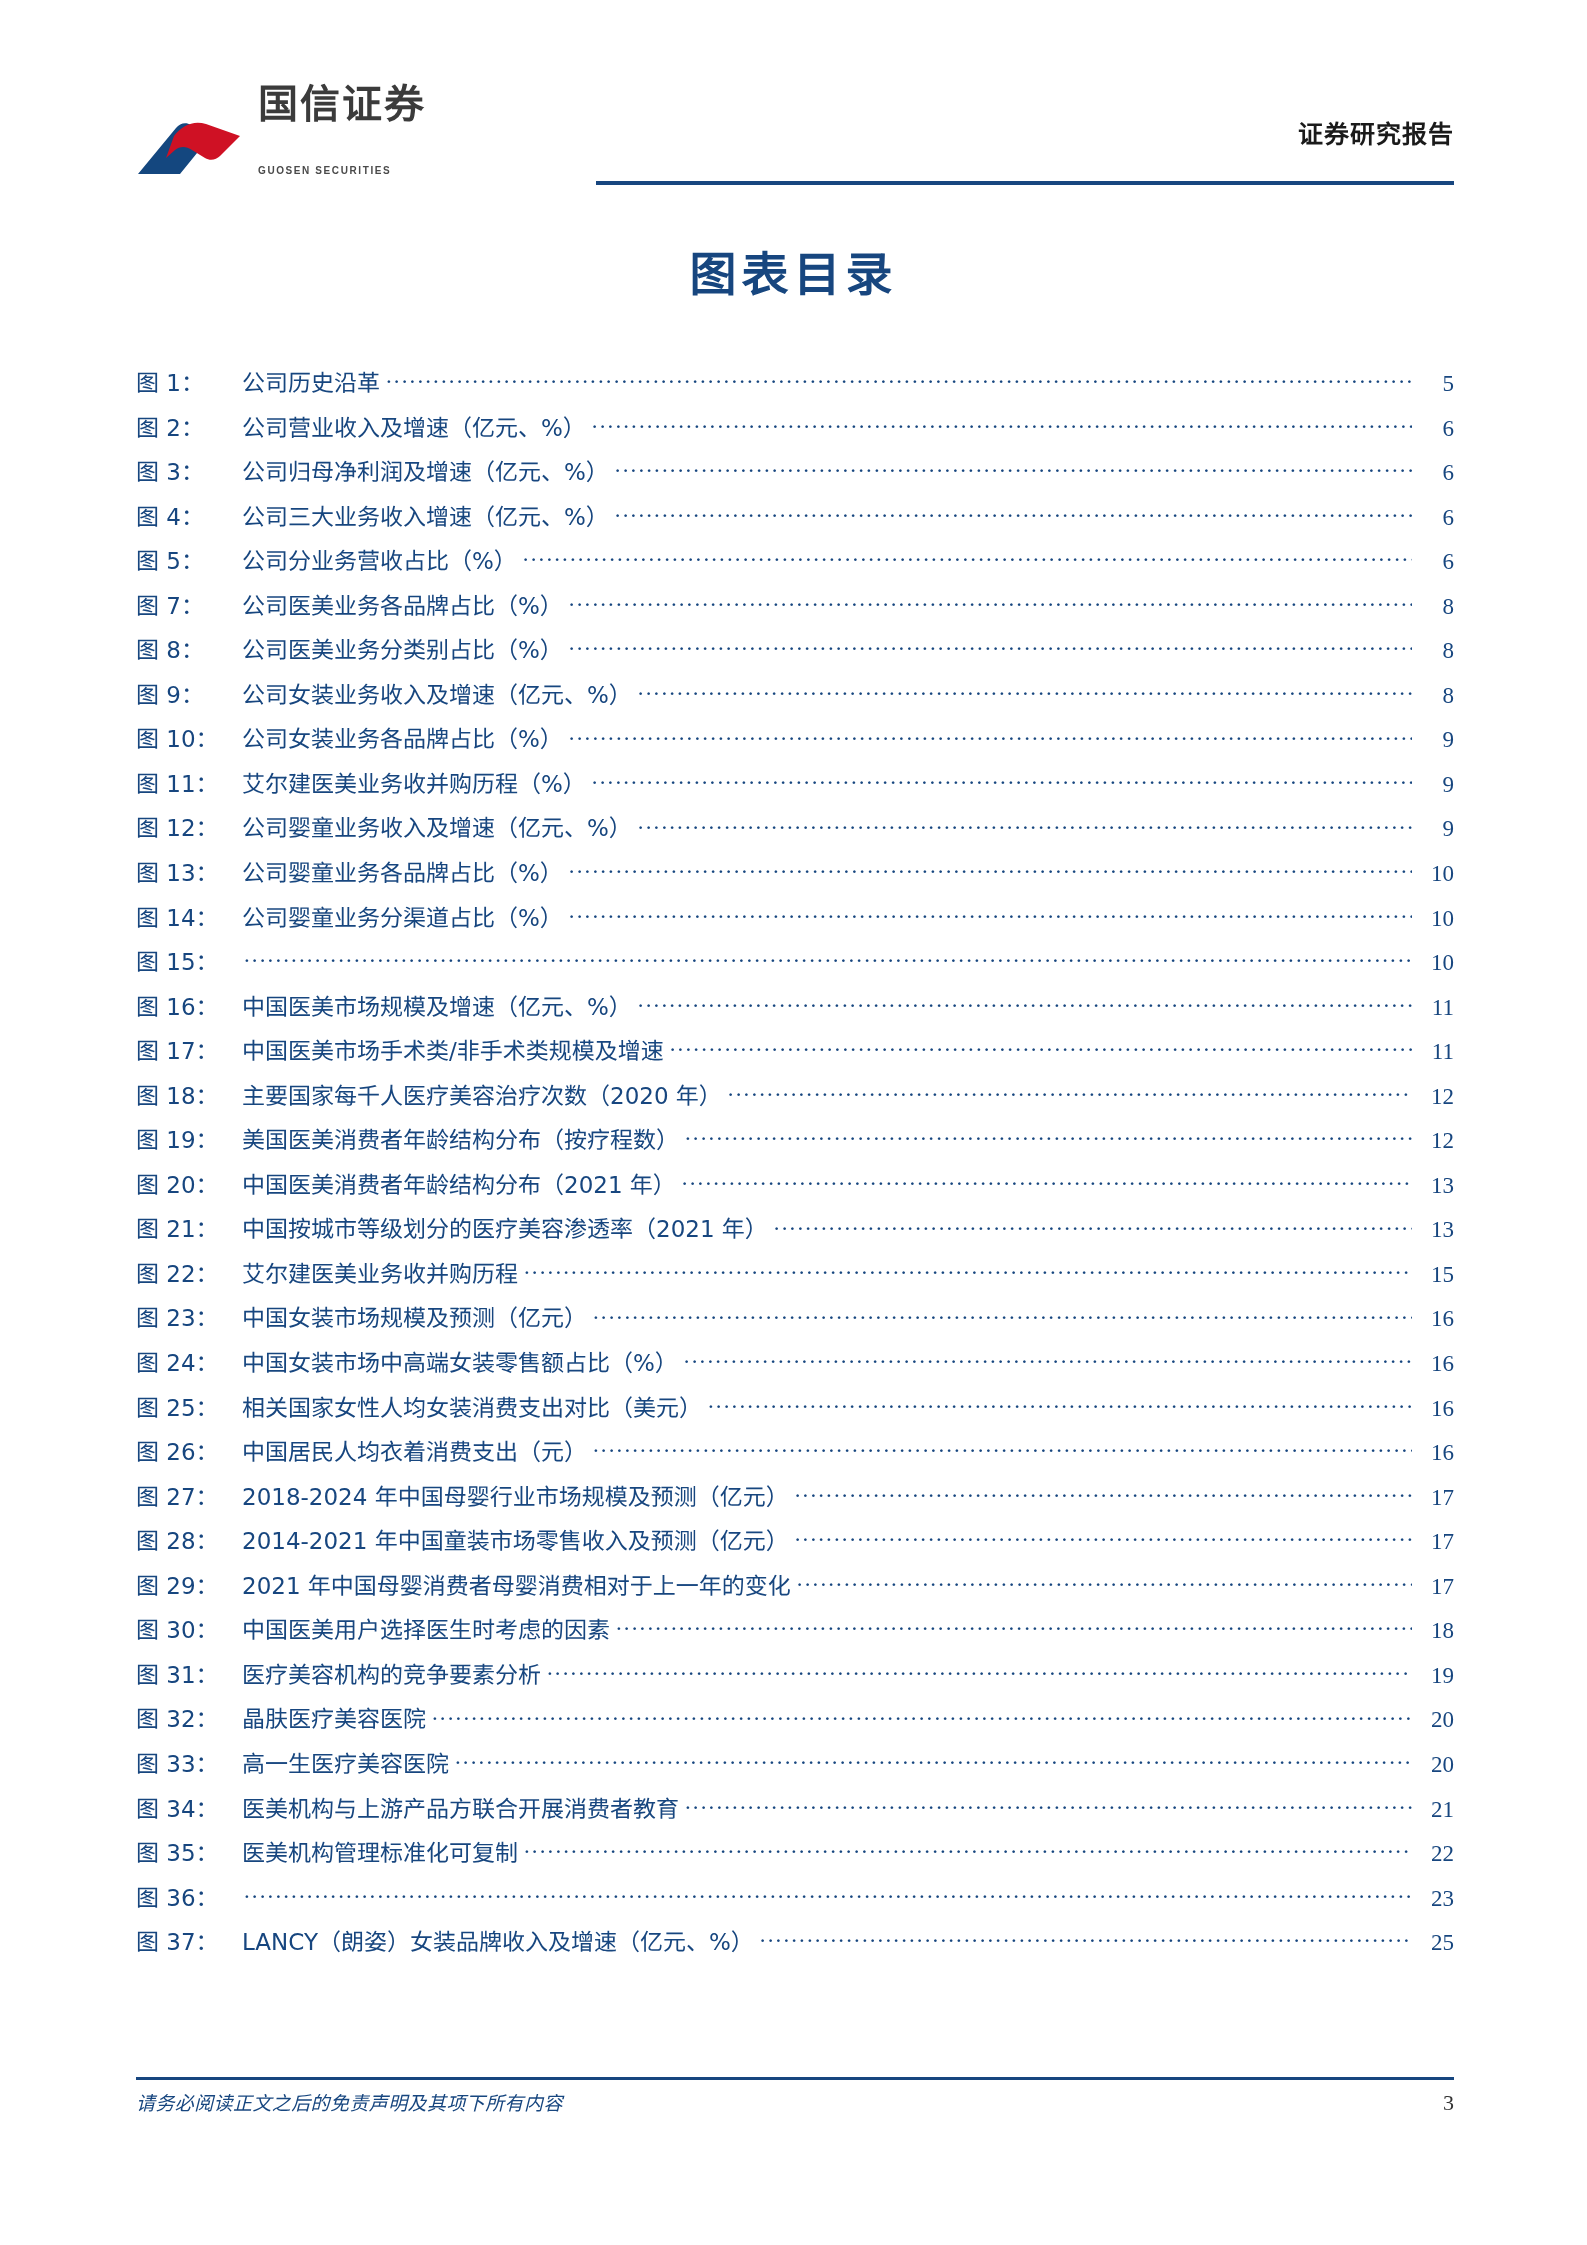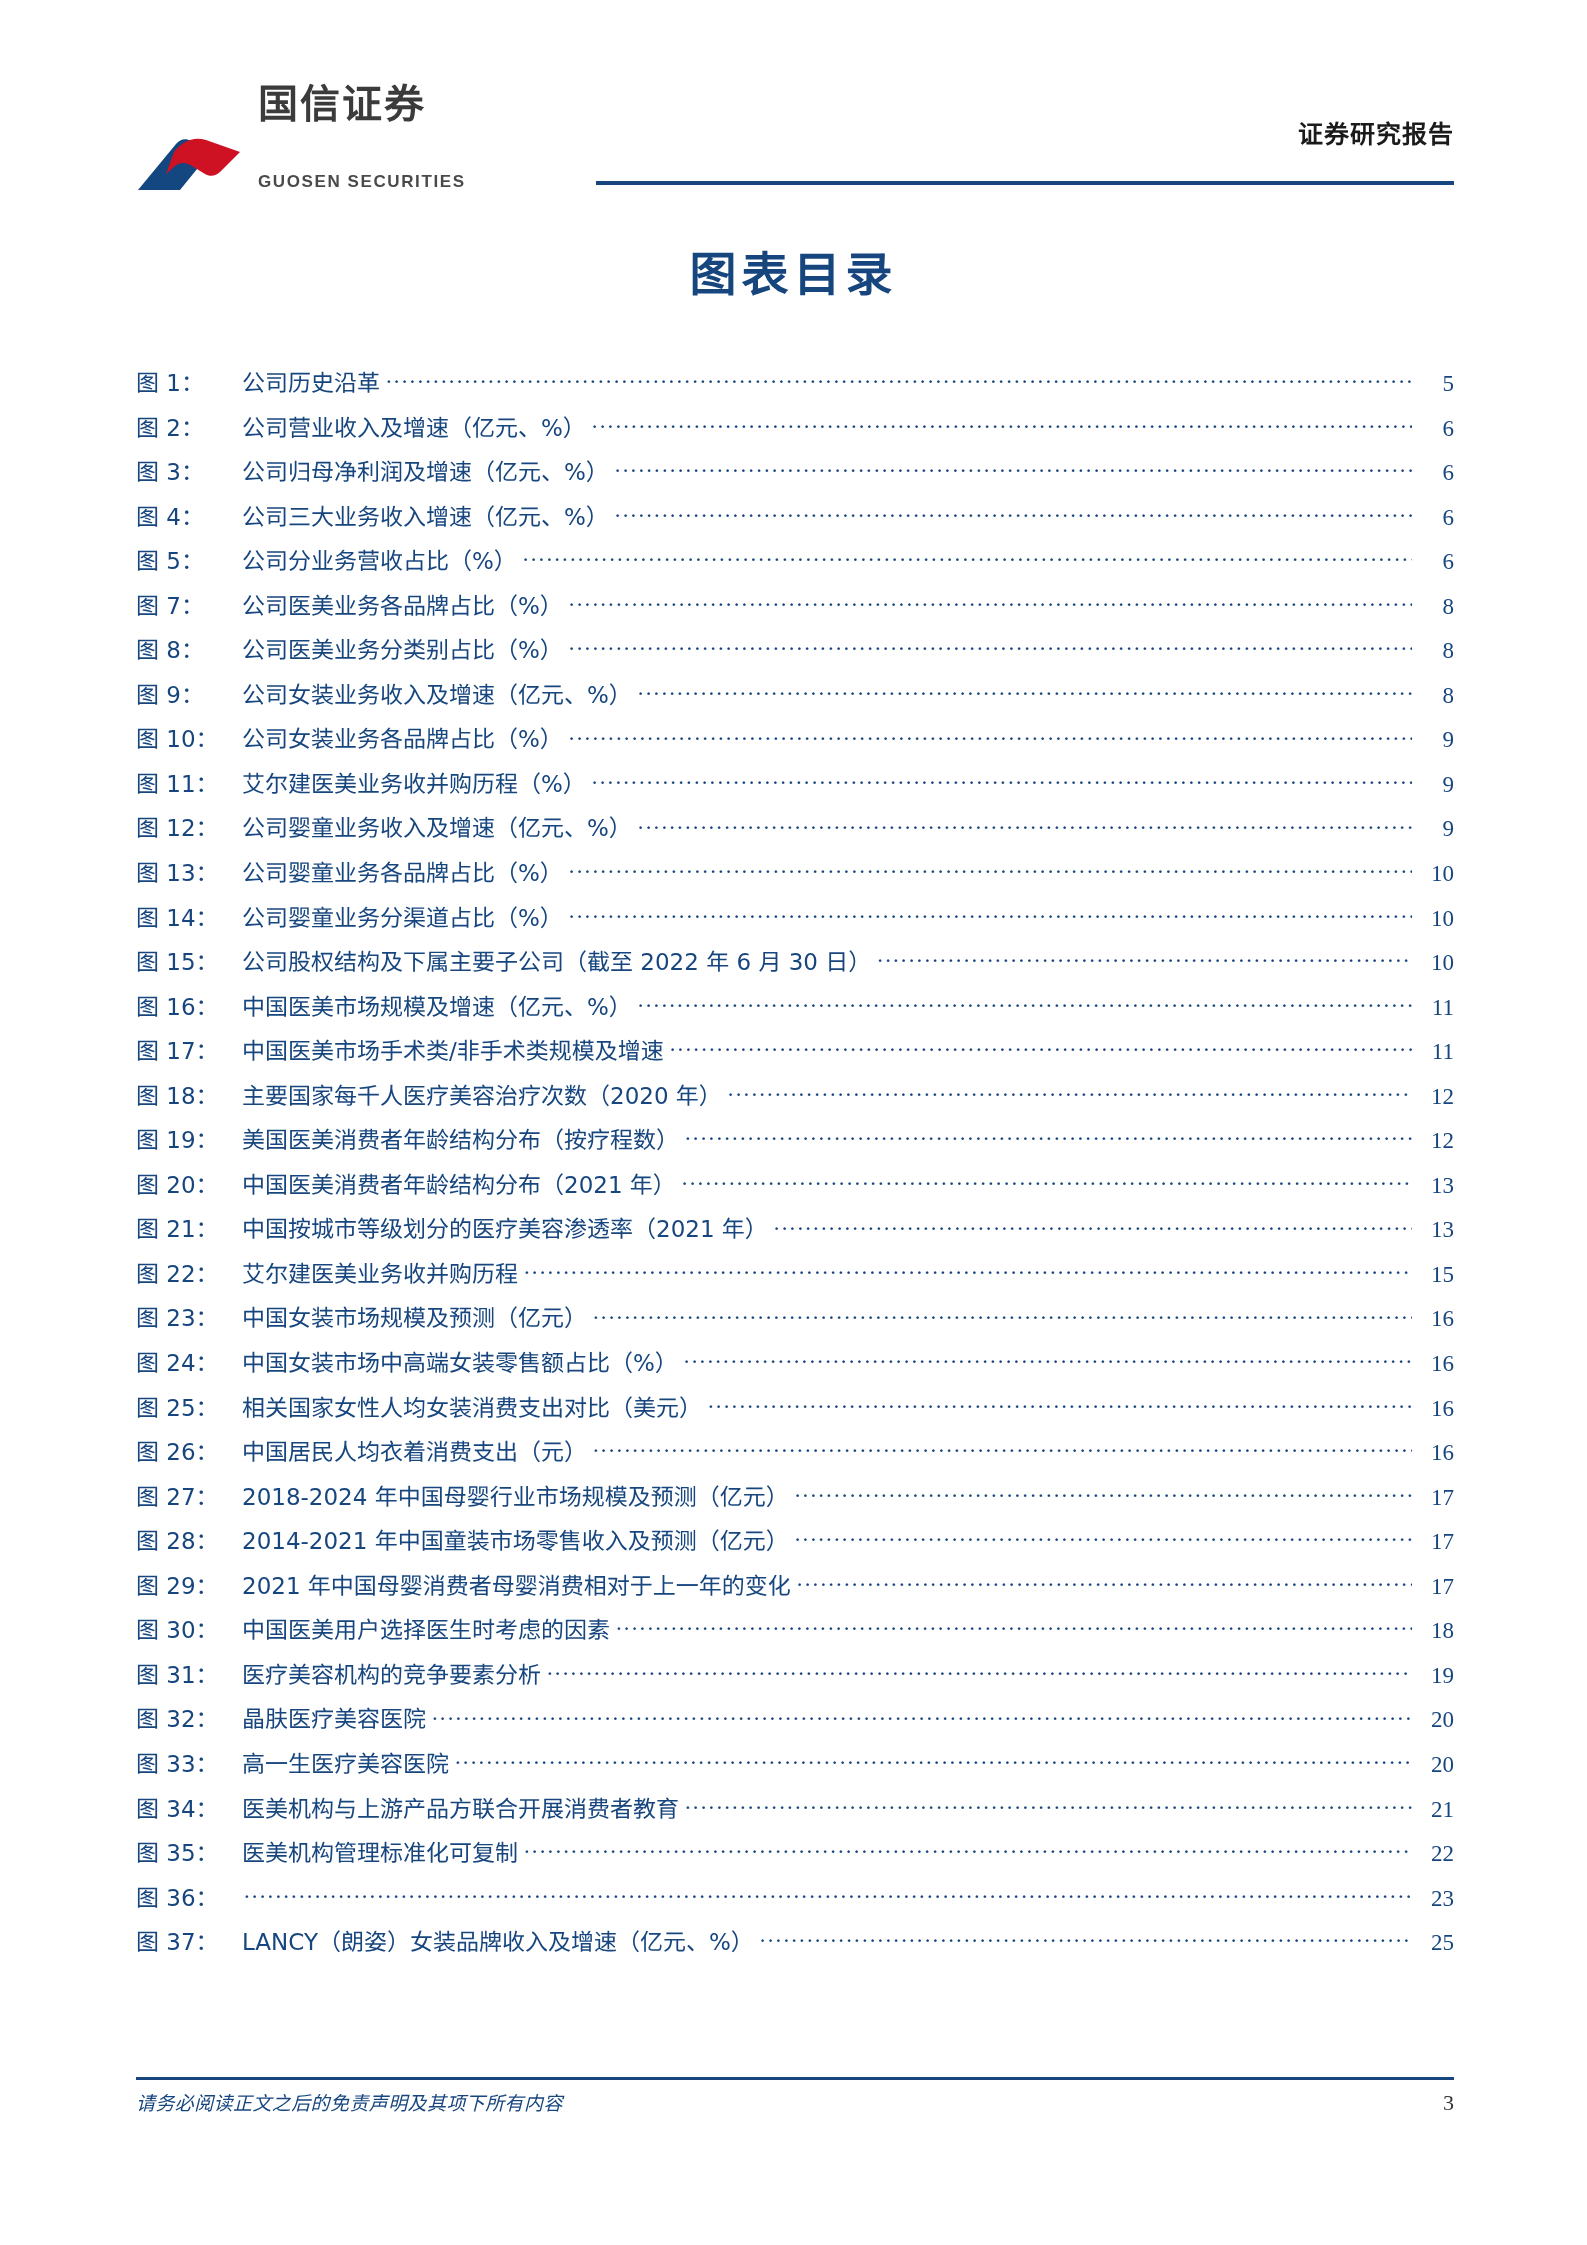--- a/index.html
+++ b/index.html
@@ -56,25 +56,25 @@
   .logo-cn {
     font-family: "DejaVu Sans", "Liberation Sans", sans-serif;
     font-size: 40px;
     font-weight: 700;
     letter-spacing: 2px;
     color: #3b3b3b;
     line-height: 1.02;
   }
   .logo-en {
     font-family: "Liberation Sans", sans-serif;
-    font-size: 17px;
+    font-size: 10px;
     font-weight: 700;
     letter-spacing: 1.6px;
     color: #4a4a4a;
-    margin-top: 11px;
+    margin-top: 4px;
   }
 
   .header-right {
     position: absolute;
     right: 0;
     top: 36px;
     font-family: "DejaVu Sans", "Liberation Sans", sans-serif;
     font-size: 25px;
     font-weight: 700;
     color: #1a1a1a;
@@ -291,21 +291,20 @@
         <span class="toc-page">10</span>
       </div>
       <div class="toc-row">
         <span class="toc-num">图 14：</span>
         <span class="toc-label">公司婴童业务分渠道占比（%）</span>
         <span class="toc-dots"></span>
         <span class="toc-page">10</span>
       </div>
       <div class="toc-row">
         <span class="toc-num">图 15：</span>
-        <span class="toc-label">公司股权结构及下属主要子公司（截至 2022 年 6 月 30 日）</span>
         <span class="toc-dots"></span>
         <span class="toc-page">10</span>
       </div>
       <div class="toc-row">
         <span class="toc-num">图 16：</span>
         <span class="toc-label">中国医美市场规模及增速（亿元、%）</span>
         <span class="toc-dots"></span>
         <span class="toc-page">11</span>
       </div>
       <div class="toc-row">

